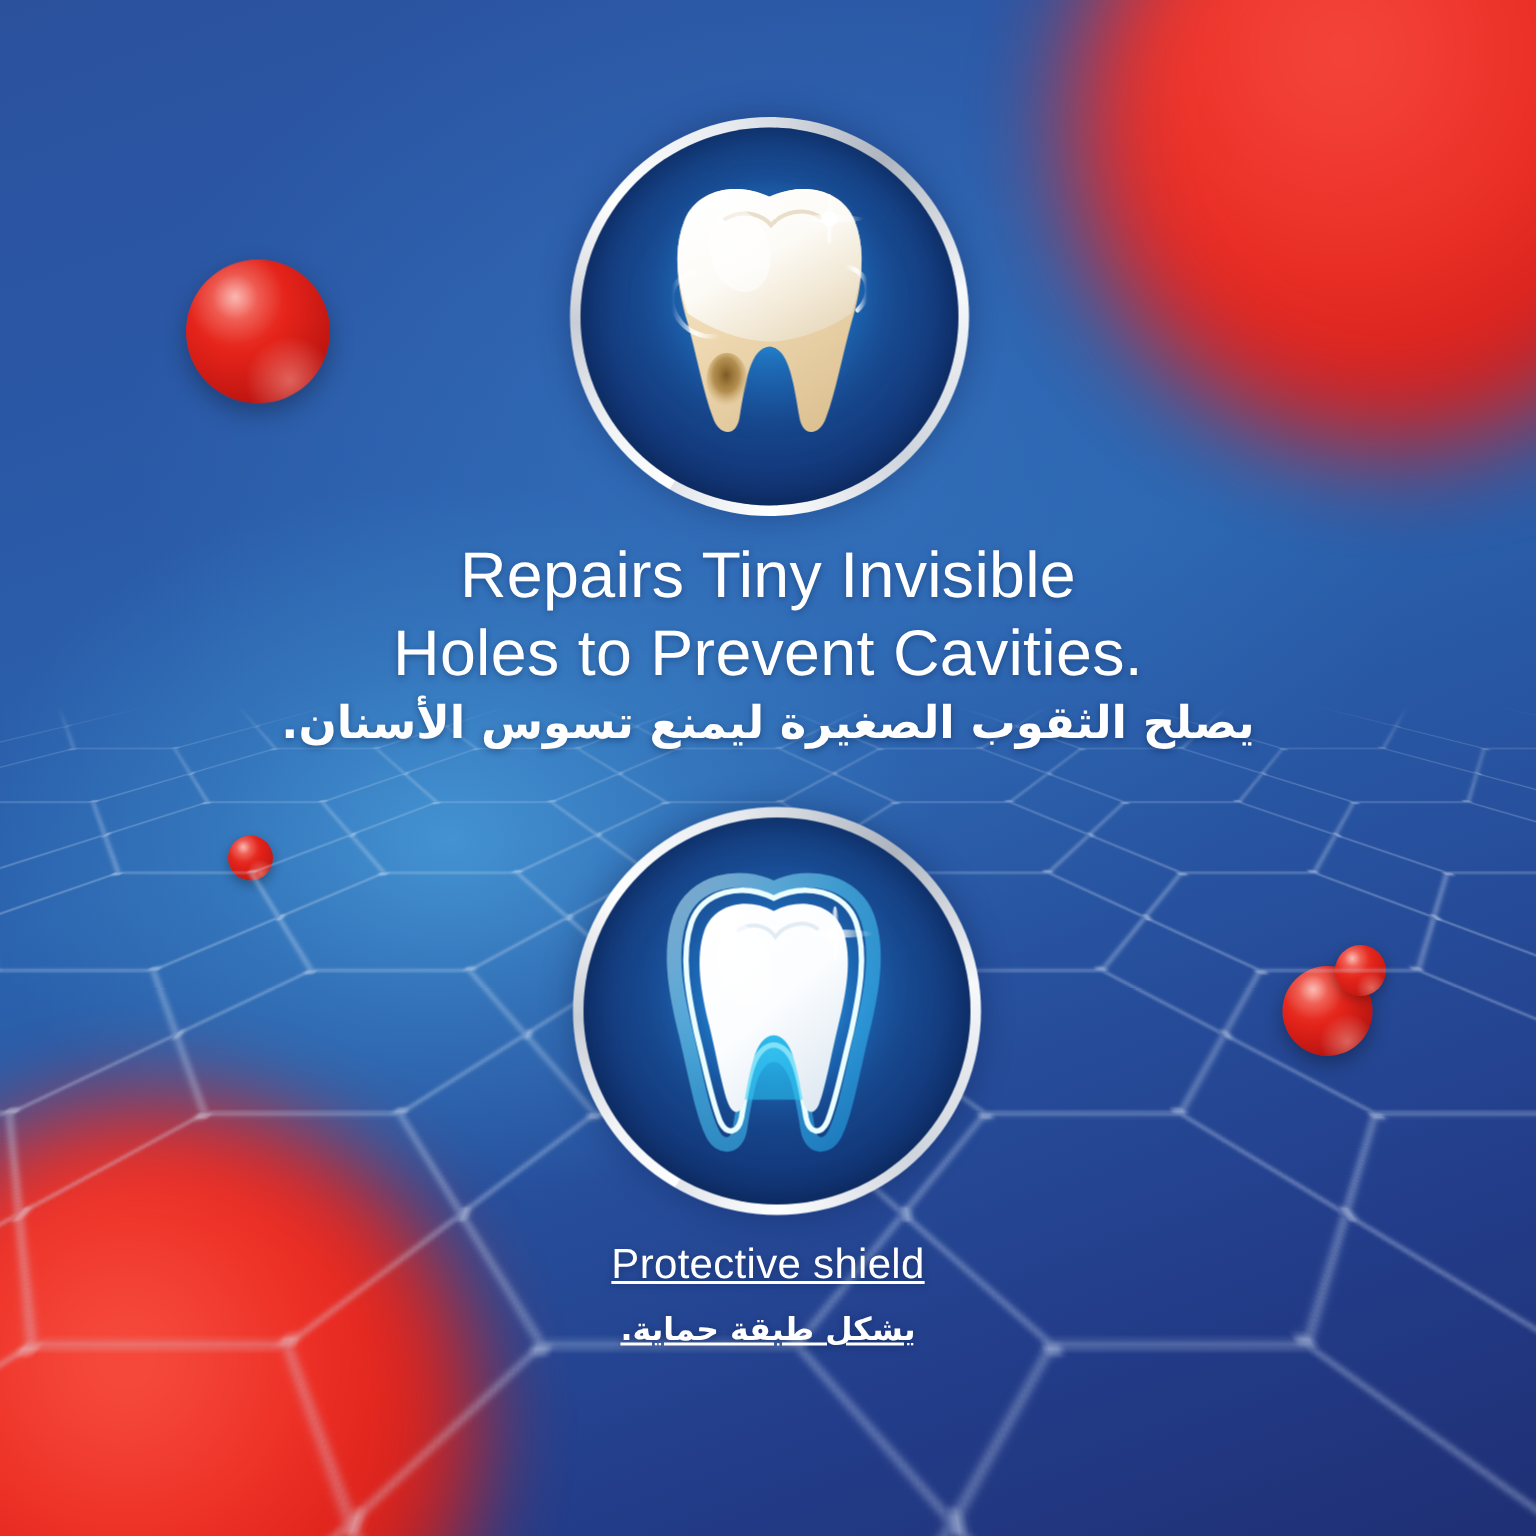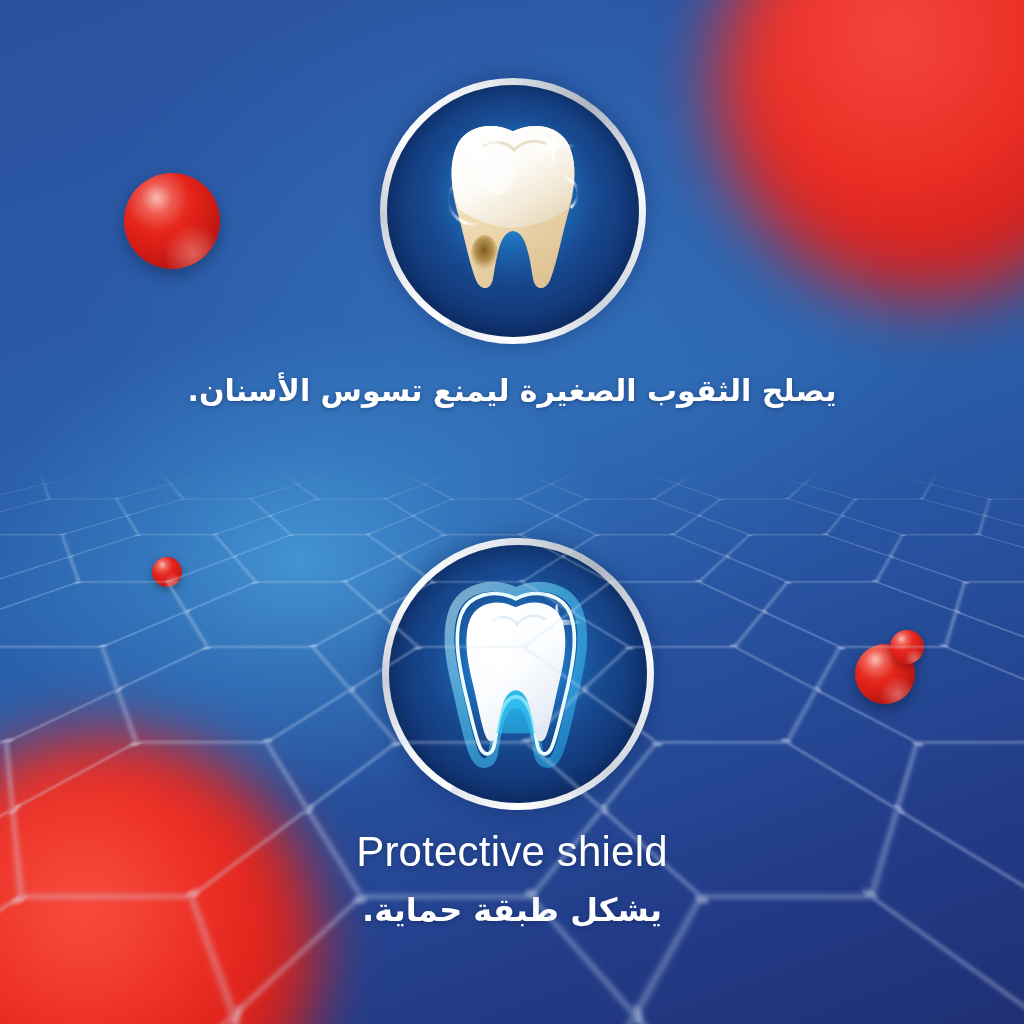--- a/index.html
+++ b/index.html
@@ -100,25 +100,25 @@
     text-shadow:0 1px 5px rgba(6,22,60,.35);
   }
   .ar{
     font-family:"DejaVu Sans",sans-serif;
     font-weight:700;
     direction:rtl;
     text-shadow:0 1px 5px rgba(6,22,60,.40);
   }
   #text-top{top:358px;}
   #text-top .en{font-size:43px;}
-  #text-top .ar{font-size:30px;margin-top:15px;}
+  #text-top .ar{font-size:30px;margin-top:2px;}
 
   #text-bottom{top:826px;}
-  #text-bottom .en{font-size:42px;}
-  #text-bottom .ar{font-size:32px;margin-top:14px;}
+  #text-bottom .en{font-size:28px;text-decoration:underline;}
+  #text-bottom .ar{font-size:21px;margin-top:14px;text-decoration:underline;}
 
   .line{display:block;}
 </style>
 </head>
 <body>
 
 <div id="stage">
 
   <div class="meshwrap">
     <svg viewBox="0 0 1600 700" preserveAspectRatio="none" aria-hidden="true">
@@ -209,20 +209,24 @@
         <g opacity=".95">
           <ellipse cx="158" cy="58" rx="22" ry="2.4" fill="url(#sparkA)"></ellipse>
           <ellipse cx="158" cy="58" rx="2.4" ry="16" fill="url(#sparkA)"></ellipse>
           <circle cx="158" cy="58" r="5" fill="#ffffff" fill-opacity=".9"></circle>
         </g>
       </svg>
     </div>
   </div>
 
   <div class="block" id="text-top">
+    <div class="en">
+      <span class="line">Repairs Tiny Invisible</span>
+      <span class="line">Holes to Prevent Cavities.</span>
+    </div>
     <div class="ar">يصلح الثقوب الصغيرة ليمنع تسوس الأسنان.</div>
   </div>
 
   <div class="badge" id="badge-bottom">
     <div class="inner">
       <svg viewBox="0 0 240 240" aria-hidden="true">
         <defs>
           <radialGradient id="auraB" cx="50%" cy="46%" r="50%">
             <stop offset="0%" stop-color="#a8f2ff" stop-opacity=".95"></stop>
             <stop offset="36%" stop-color="#38c2f5" stop-opacity=".62"></stop>

